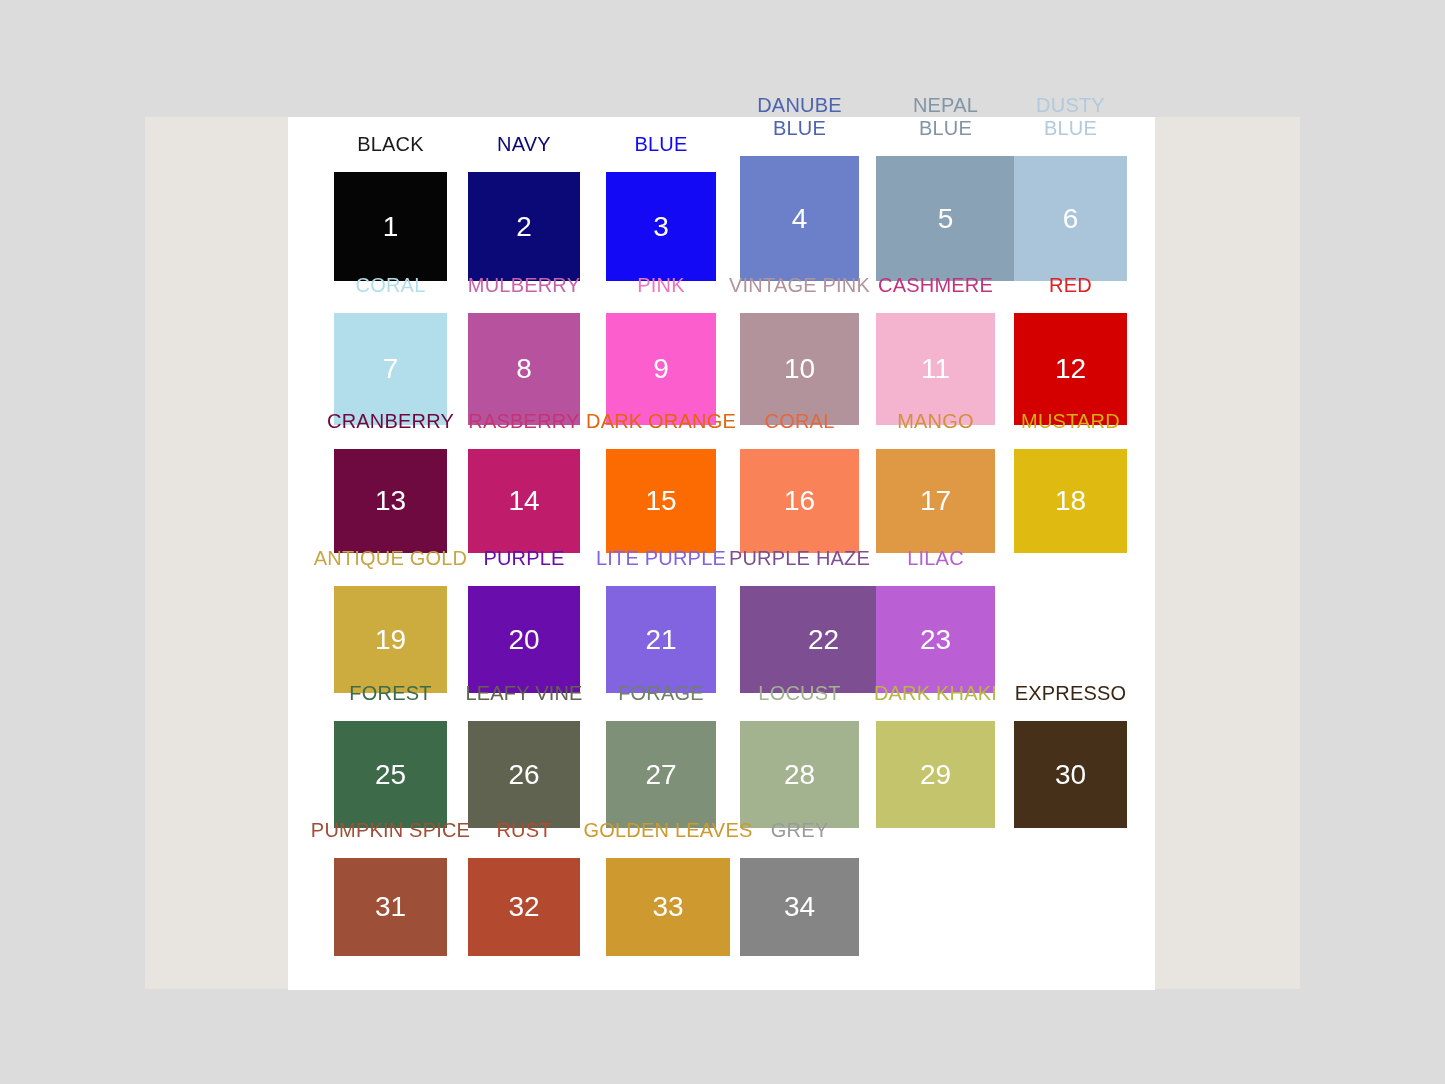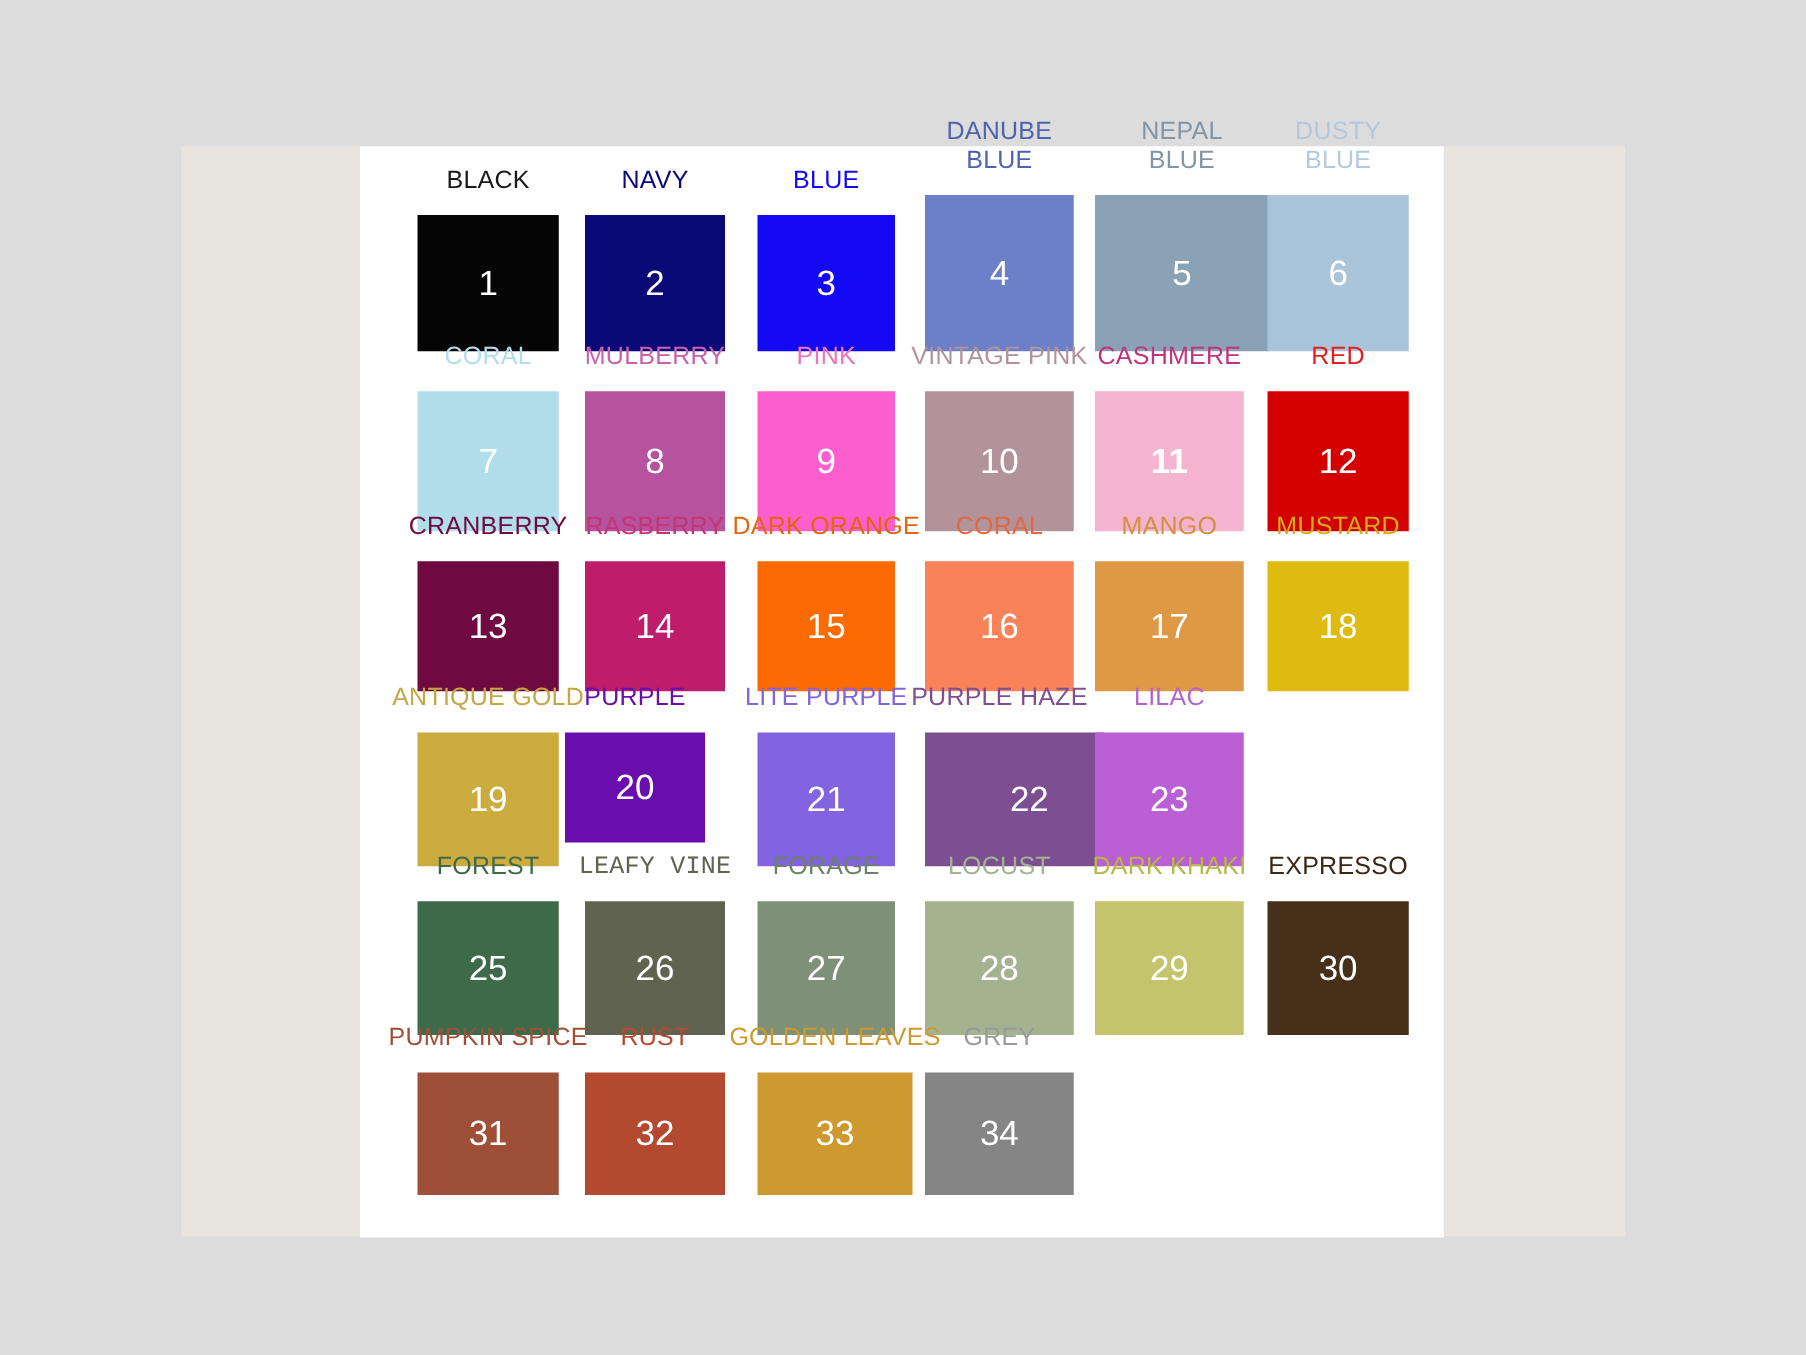--- a/index.html
+++ b/index.html
@@ -147,21 +147,21 @@
         </div>
       </div>
       <div class="swatch-cell" style="left: 452px; width: 119px; top: 196px; height: 112px;">
         <div class="swatch-label" style="color: rgb(178, 147, 155);">VINTAGE PINK</div>
         <div class="swatch-box" style="background: rgb(178, 147, 155);">
           <span class="swatch-number" style="color: rgb(255, 255, 255);">10</span>
         </div>
       </div>
       <div class="swatch-cell" style="left: 588px; width: 119px; top: 196px; height: 112px;">
         <div class="swatch-label" style="color: rgb(192, 51, 126);">CASHMERE</div>
-        <div class="swatch-box" style="background: rgb(244, 179, 206); font-weight: bold;">
+        <div class="swatch-box" style="background: rgb(244, 179, 206);">
           <span class="swatch-number" style="color: rgb(255, 255, 255);">11</span>
         </div>
       </div>
       <div class="swatch-cell" style="left: 726px; width: 113px; top: 196px; height: 112px;">
         <div class="swatch-label" style="color: rgb(226, 32, 32);">RED</div>
         <div class="swatch-box" style="background: rgb(212, 0, 0);">
           <span class="swatch-number" style="color: rgb(255, 255, 255);">12</span>
         </div>
       </div>
       <div class="swatch-cell" style="left: 46px; width: 113px; top: 332px; height: 104px;">
@@ -199,21 +199,21 @@
         <div class="swatch-box" style="background: rgb(223, 186, 16);">
           <span class="swatch-number" style="color: rgb(255, 255, 255);">18</span>
         </div>
       </div>
       <div class="swatch-cell" style="left: 46px; width: 113px; top: 469px; height: 107px;">
         <div class="swatch-label" style="color: rgb(198, 166, 69);">ANTIQUE GOLD</div>
         <div class="swatch-box" style="background: rgb(204, 171, 63);">
           <span class="swatch-number" style="color: rgb(255, 255, 255);">19</span>
         </div>
       </div>
-      <div class="swatch-cell" style="left: 164px; width: 112px; top: 469px; height: 88px;">
+      <div class="swatch-cell" style="left: 180px; width: 112px; top: 469px; height: 107px;">
         <div class="swatch-label" style="color: rgb(106, 13, 173);">PURPLE</div>
         <div class="swatch-box" style="background: rgb(106, 13, 173);">
           <span class="swatch-number" style="color: rgb(255, 255, 255);">20</span>
         </div>
       </div>
       <div class="swatch-cell" style="left: 318px; width: 110px; top: 469px; height: 107px;">
         <div class="swatch-label" style="color: rgb(130, 99, 224);">LITE PURPLE</div>
         <div class="swatch-box" style="background: rgb(130, 99, 224);">
           <span class="swatch-number" style="color: rgb(255, 255, 255);">21</span>
         </div>
@@ -230,21 +230,21 @@
           <span class="swatch-number" style="color: rgb(255, 255, 255);">23</span>
         </div>
       </div>
       <div class="swatch-cell" style="left: 46px; width: 113px; top: 604px; height: 107px;">
         <div class="swatch-label" style="color: rgb(61, 107, 74);">FOREST</div>
         <div class="swatch-box" style="background: rgb(61, 107, 74);">
           <span class="swatch-number" style="color: rgb(255, 255, 255);">25</span>
         </div>
       </div>
       <div class="swatch-cell" style="left: 180px; width: 112px; top: 604px; height: 107px;">
-        <div class="swatch-label" style="color: rgb(95, 99, 80); font-family: Liberation Mono, monospace;">LEAFY VINE</div>
+        <div class="swatch-label" style="color: rgb(95, 99, 80);">LEAFY VINE</div>
         <div class="swatch-box" style="background: rgb(95, 99, 80);">
           <span class="swatch-number" style="color: rgb(255, 255, 255);">26</span>
         </div>
       </div>
       <div class="swatch-cell" style="left: 318px; width: 110px; top: 604px; height: 107px;">
         <div class="swatch-label" style="color: rgb(111, 129, 105);">FORAGE</div>
         <div class="swatch-box" style="background: rgb(126, 144, 120);">
           <span class="swatch-number" style="color: rgb(255, 255, 255);">27</span>
         </div>
       </div>

